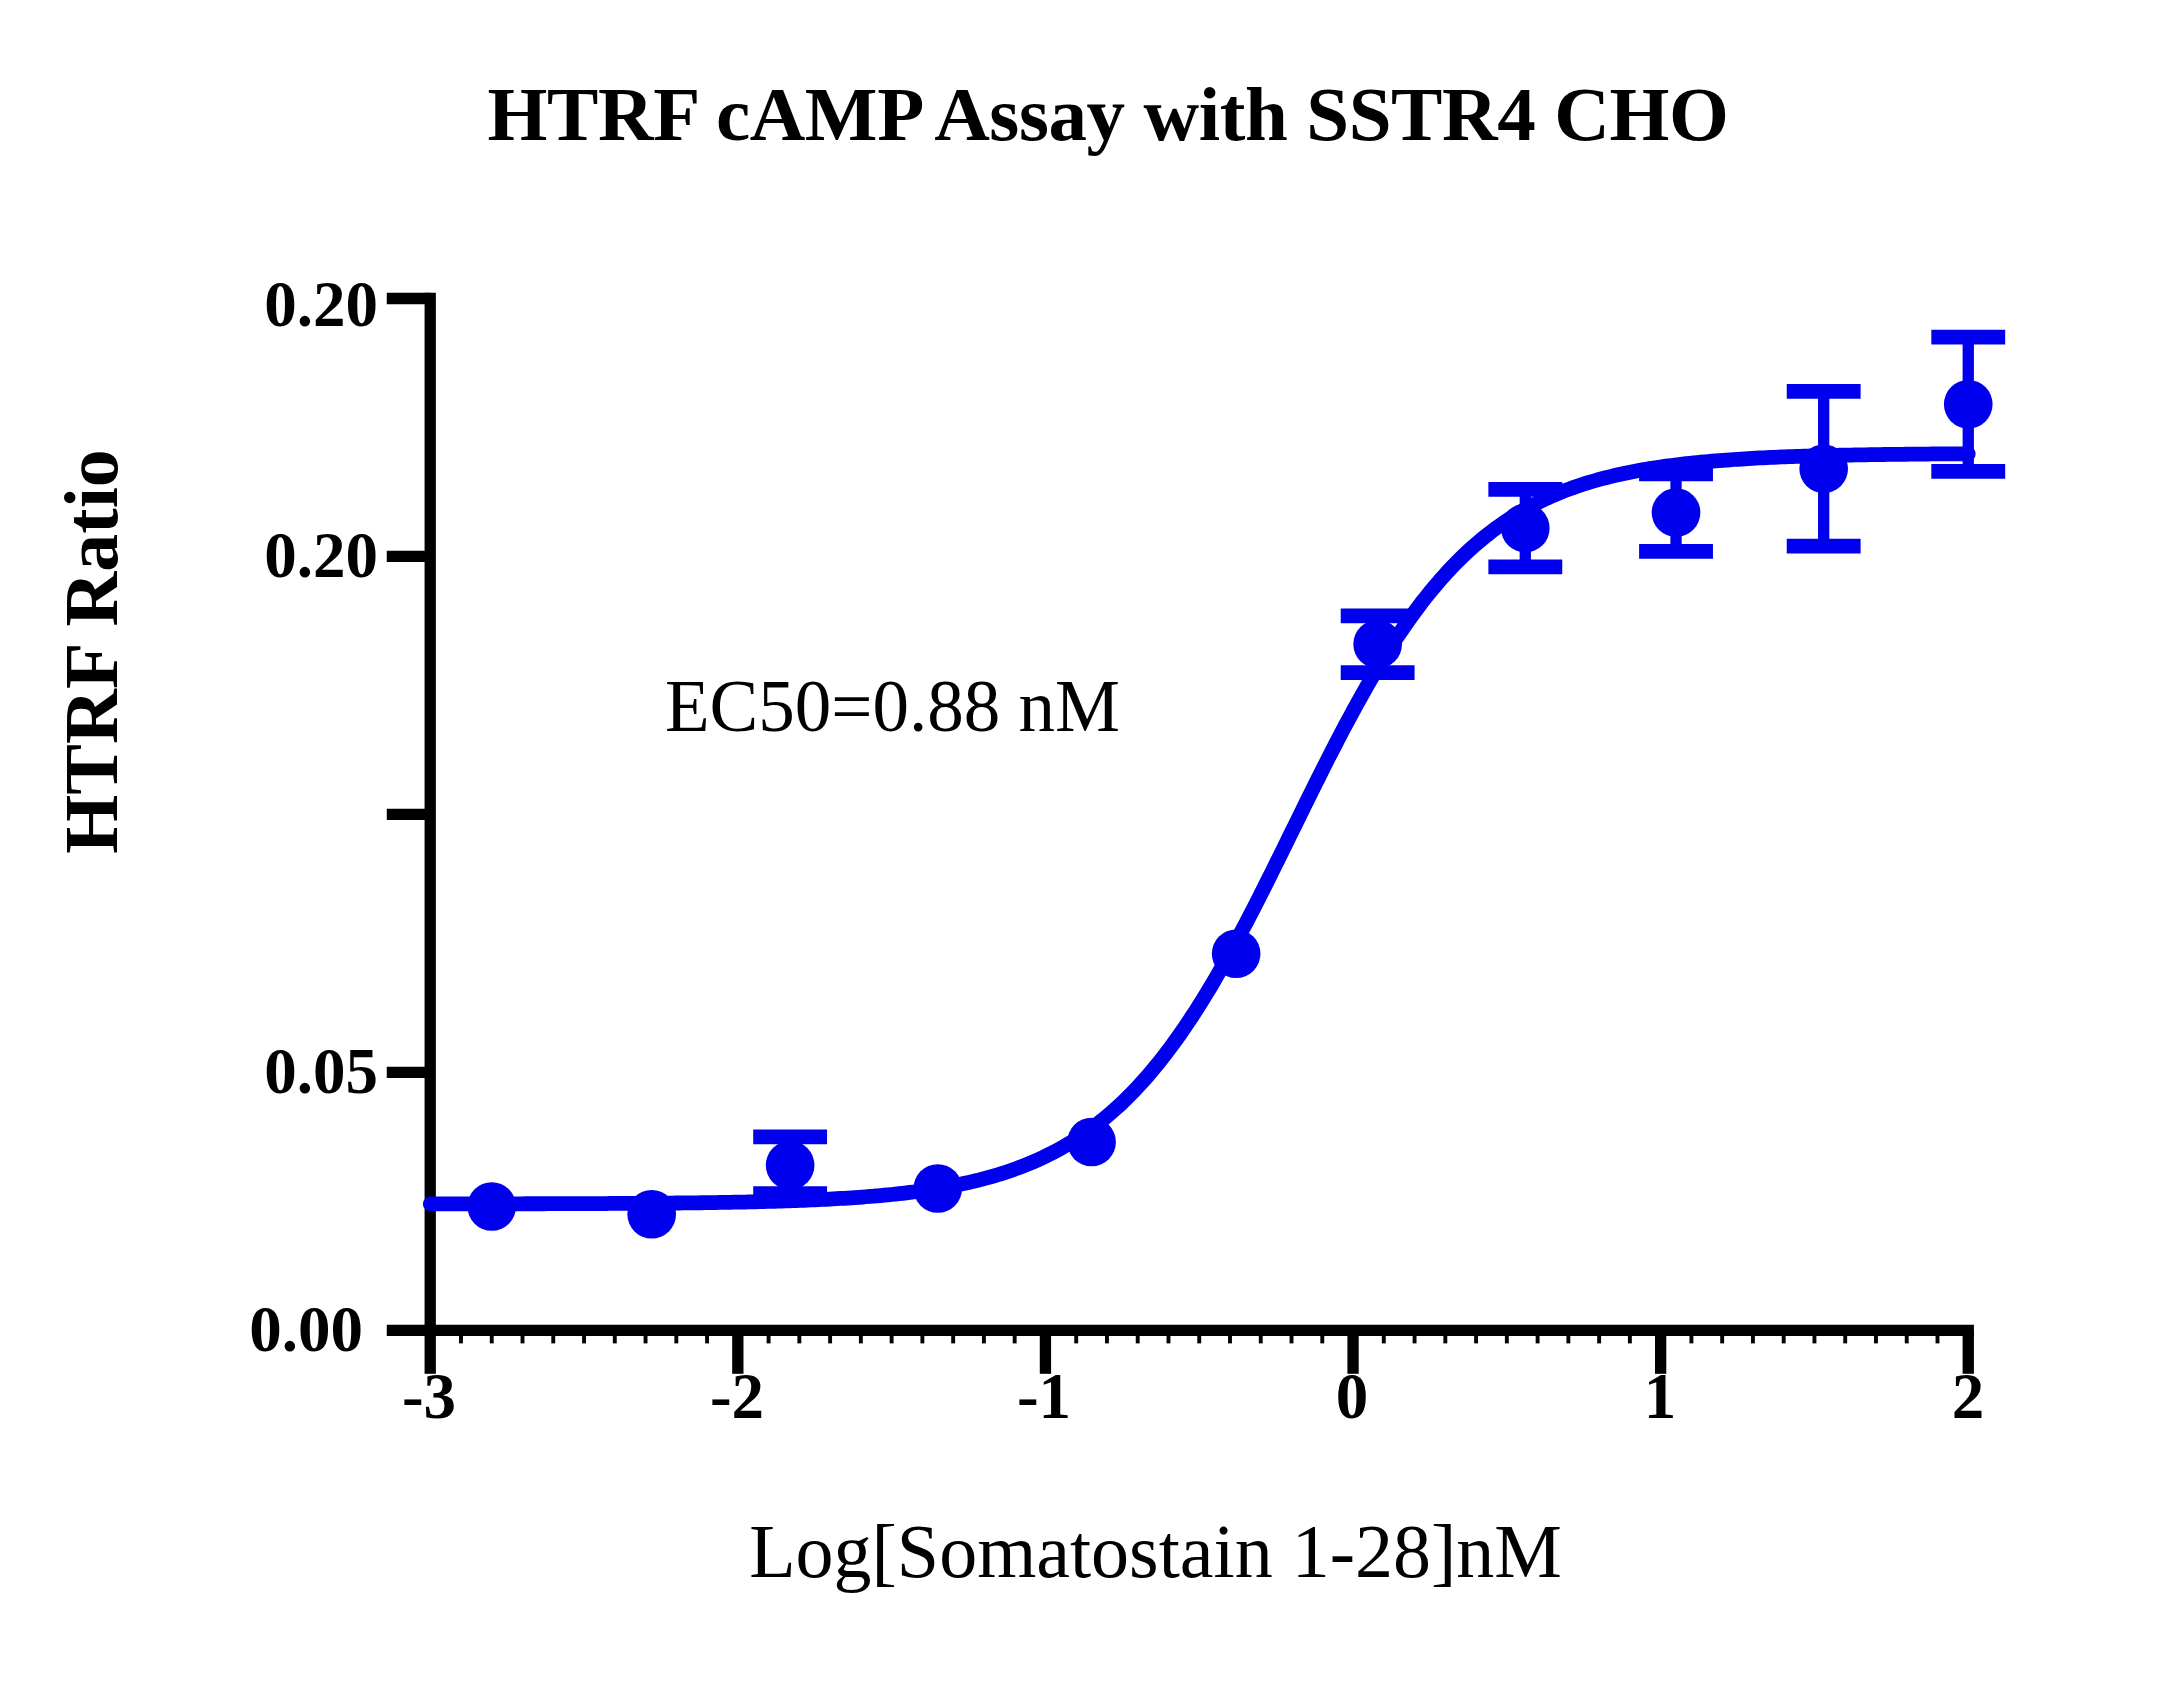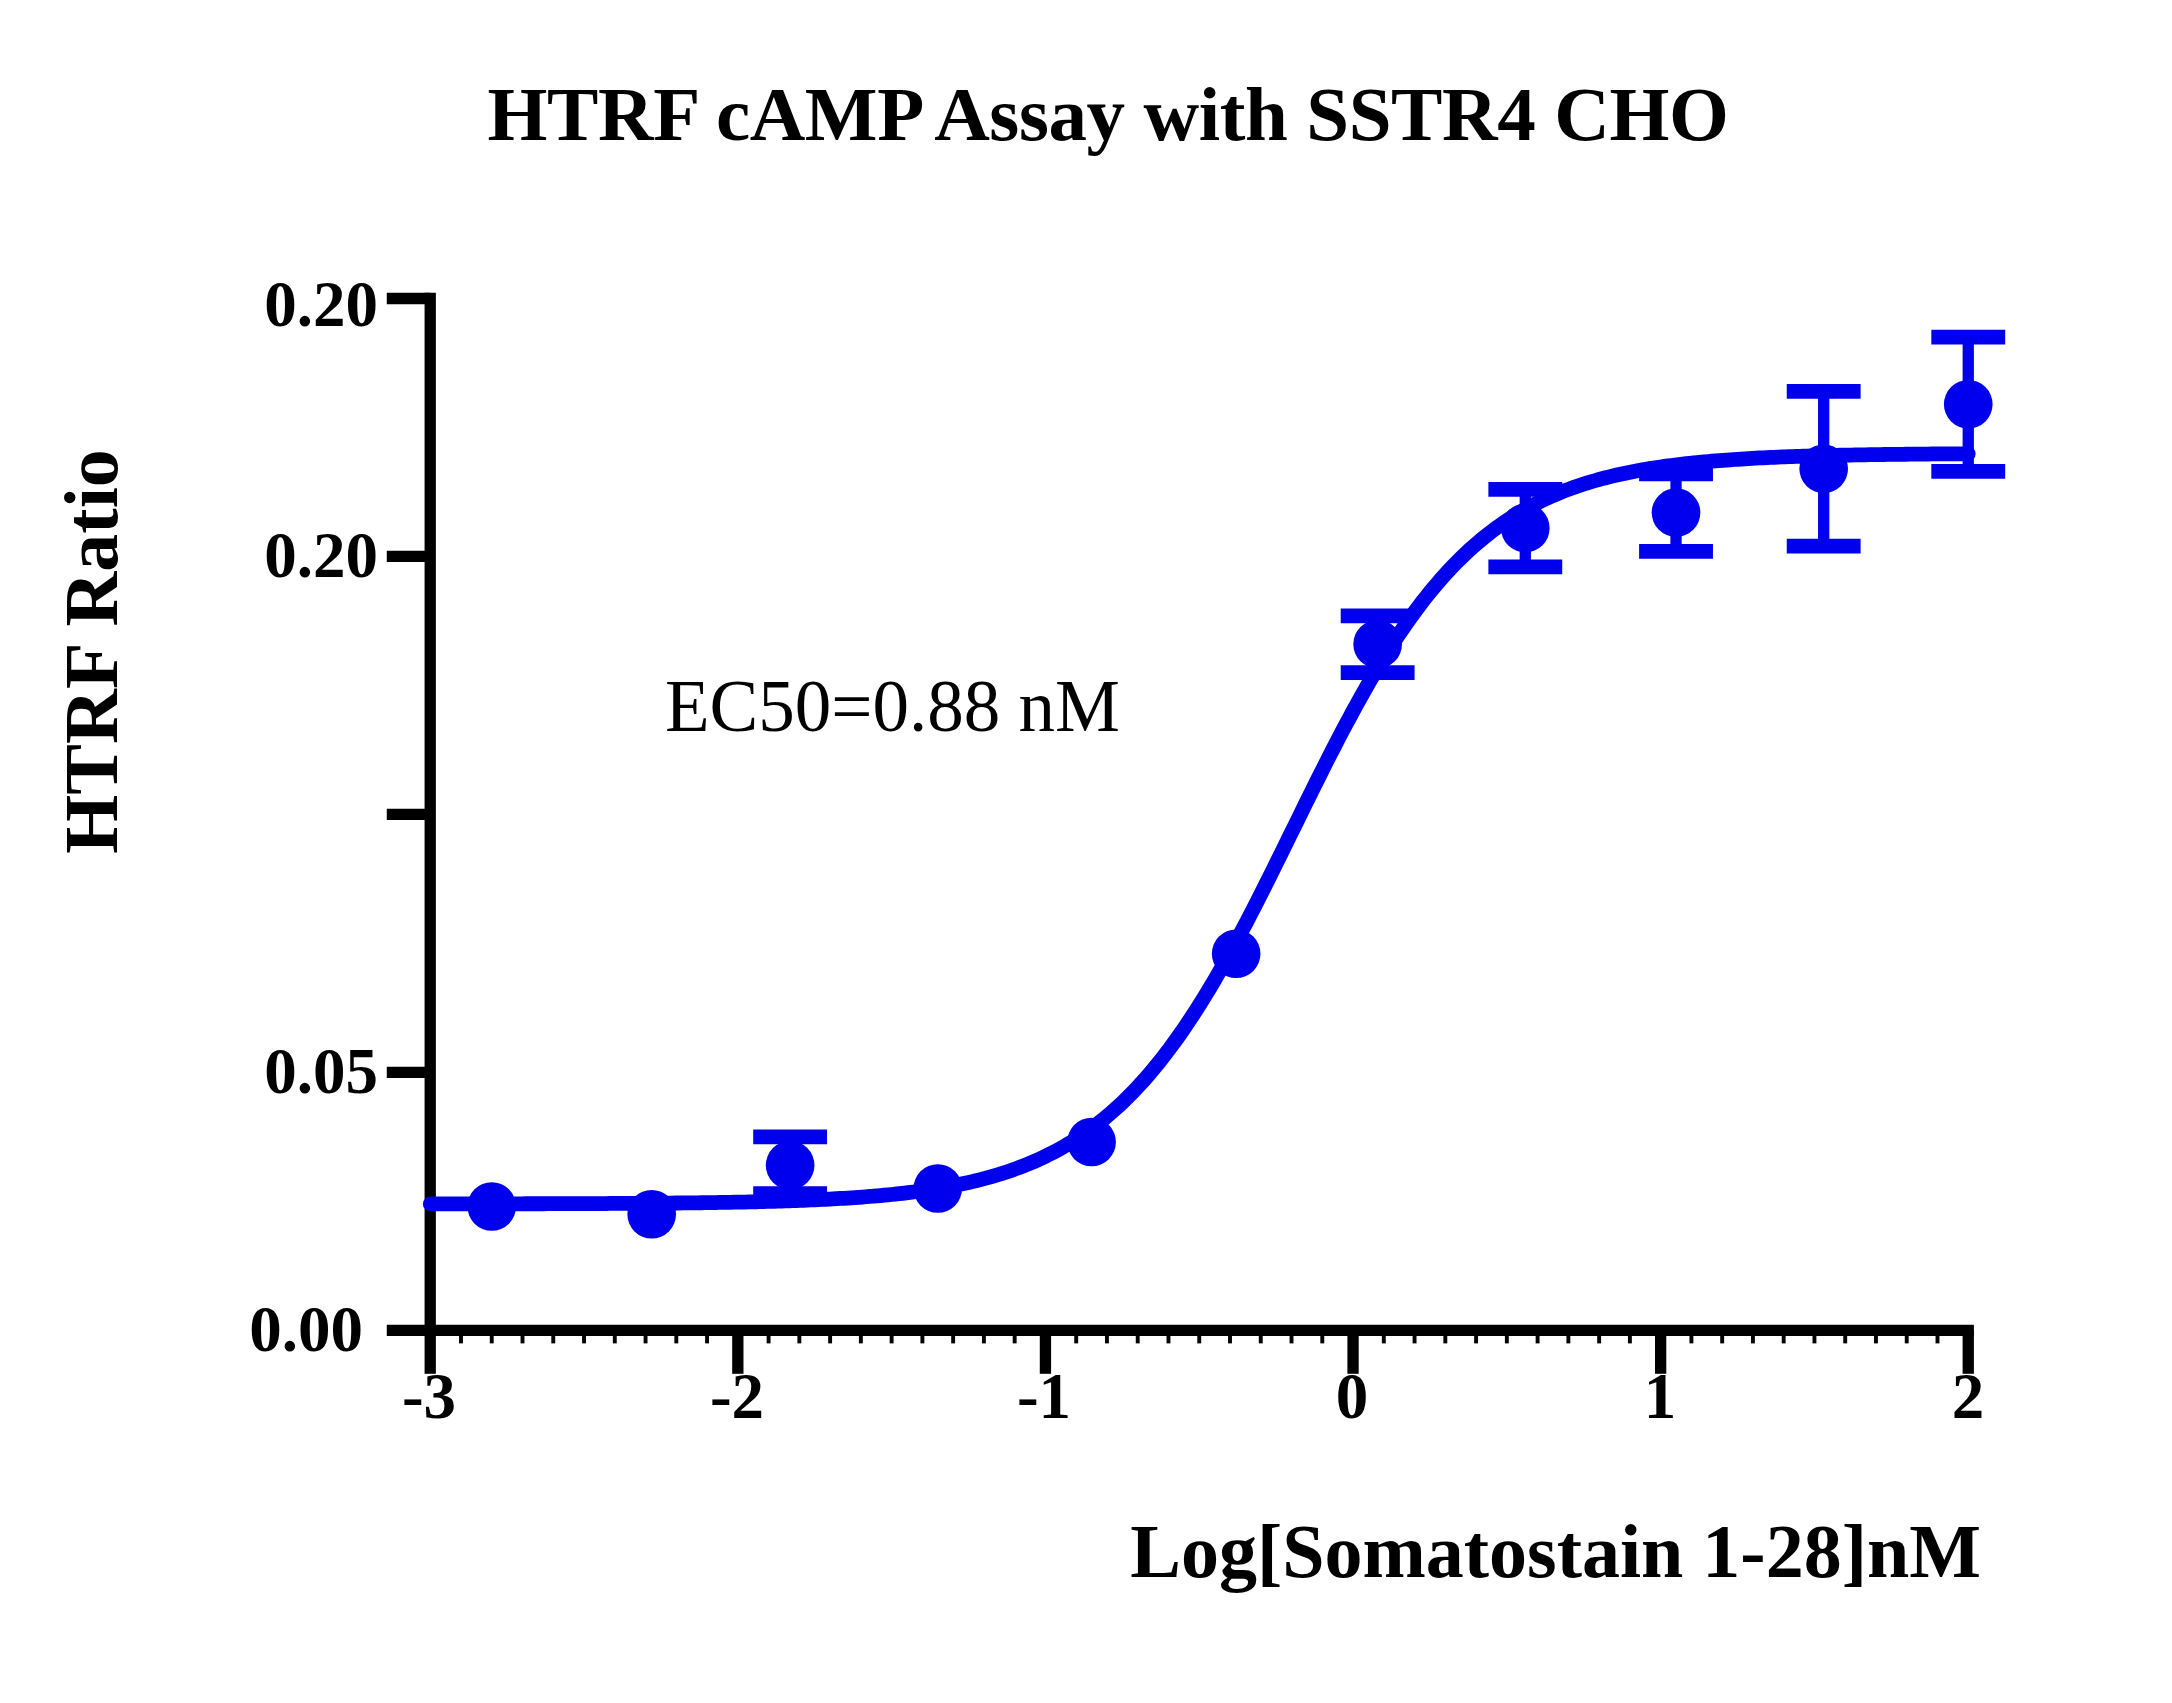--- a/index.html
+++ b/index.html
@@ -20,21 +20,21 @@
     position:absolute;
     left:-235px; top:608px; width:652px;
     text-align:center; font-size:76px; font-weight:bold;
     transform:rotate(-90deg); transform-origin:center center;
     white-space:nowrap;
   }
 
   
   #x-axis-title{
     position:absolute; left:330px; top:1508px; width:1651px;
-    text-align:right; font-size:76px; font-weight:bold;
+    text-align:center; font-size:76px; font-weight:normal;
     white-space:nowrap;
   }
 
   
   .ytick-label{
     position:absolute; right:0; width:278px; text-align:right;
     font-size:65px; font-weight:bold; line-height:1;
   }
   .xtick-label{
     position:absolute; width:130px; text-align:center;

